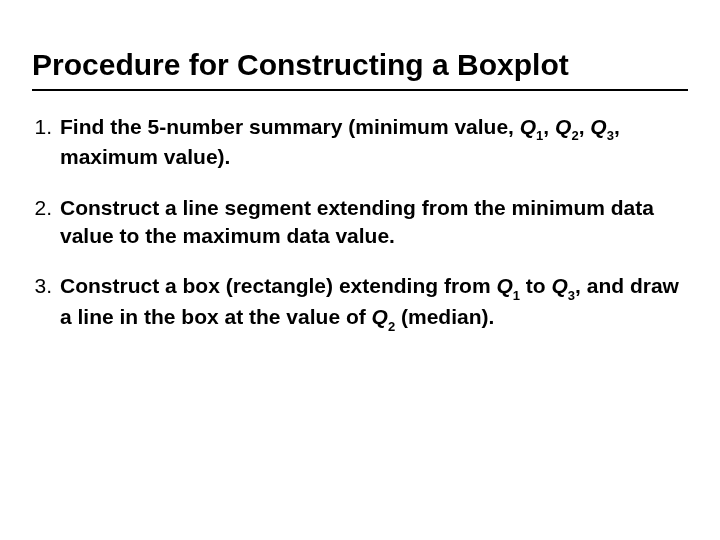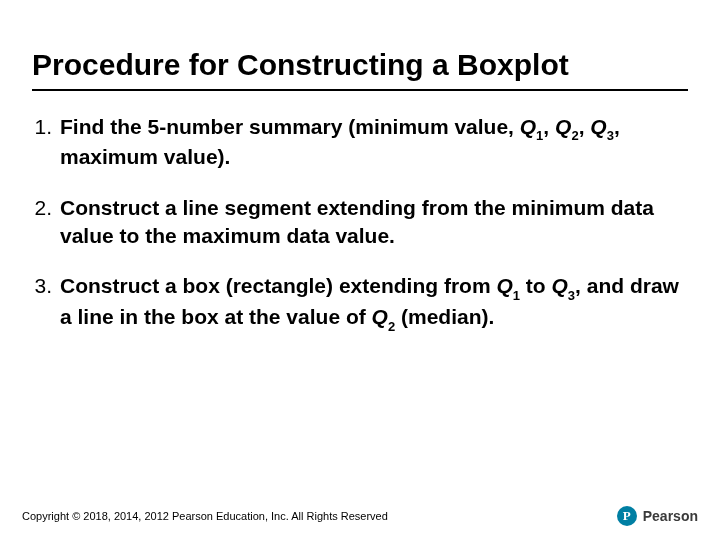--- a/index.html
+++ b/index.html
@@ -92,20 +92,13 @@
   <div class="item">
     <div class="num">2.</div>
     <div class="txt">Construct a line segment extending from the minimum data value to the maximum data value.</div>
   </div>
 
   <div class="item">
     <div class="num">3.</div>
     <div class="txt">Construct a box (rectangle) extending from <span class="it">Q</span><span class="sub">1</span> to <span class="it">Q</span><span class="sub">3</span>, and draw a line in the box at the value of <span class="it">Q</span><span class="sub">2</span> (median).</div>
   </div>
 
-  <div class="footer">
-    <div class="copyright">Copyright © 2018, 2014, 2012 Pearson Education, Inc. All Rights Reserved</div>
-    <div class="brand">
-      <div class="p-logo">P</div>
-      <div class="brand-name">Pearson</div>
-    </div>
-  </div>
 </div>
 
 </body></html>

